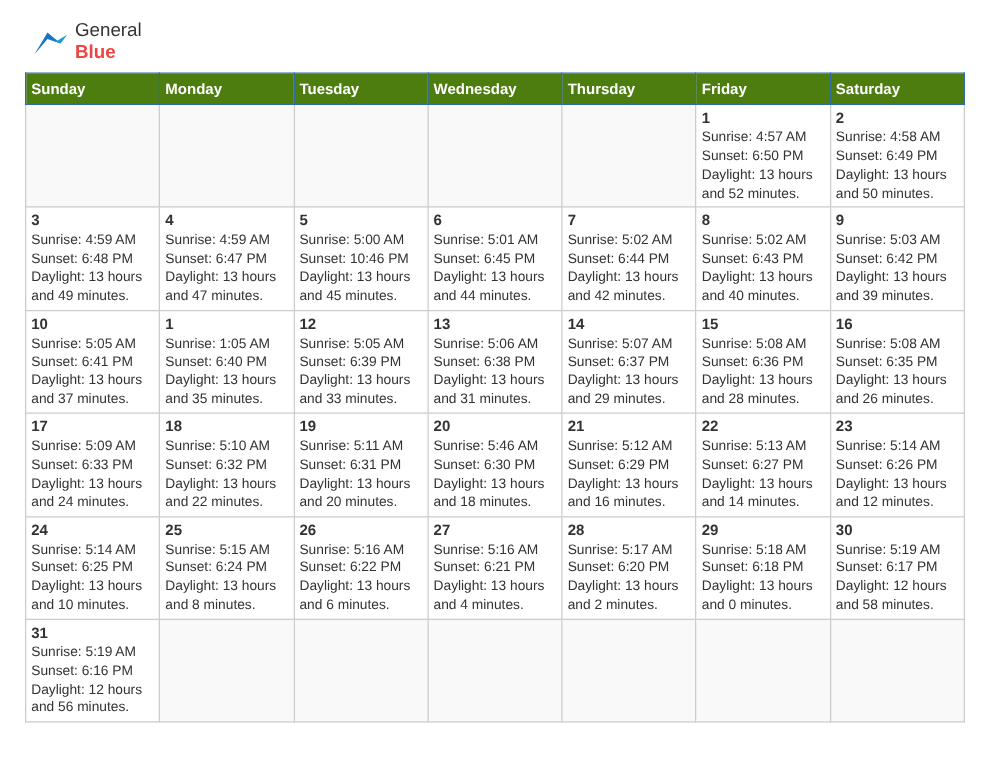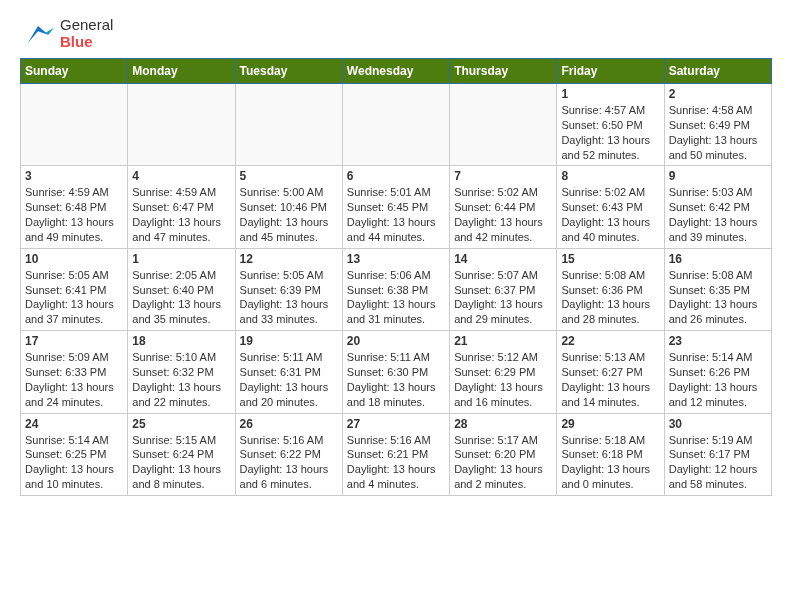--- a/index.html
+++ b/index.html
@@ -185,21 +185,21 @@
         </tr>
         <tr>
           <td>
             <span class="day-number">10</span>
             <div class="day-info">Sunrise: 5:05 AM
 Sunset: 6:41 PM
 Daylight: 13 hours and 37 minutes.</div>
           </td>
           <td>
             <span class="day-number">1</span>
-            <div class="day-info">Sunrise: 2:05 AM
+            <div class="day-info">Sunrise: 1:05 AM
 Sunset: 6:40 PM
 Daylight: 13 hours and 35 minutes.</div>
           </td>
           <td>
             <span class="day-number">12</span>
             <div class="day-info">Sunrise: 5:05 AM
 Sunset: 6:39 PM
 Daylight: 13 hours and 33 minutes.</div>
           </td>
           <td>
@@ -241,21 +241,21 @@
 Daylight: 13 hours and 22 minutes.</div>
           </td>
           <td>
             <span class="day-number">19</span>
             <div class="day-info">Sunrise: 5:11 AM
 Sunset: 6:31 PM
 Daylight: 13 hours and 20 minutes.</div>
           </td>
           <td>
             <span class="day-number">20</span>
-            <div class="day-info">Sunrise: 5:11 AM
+            <div class="day-info">Sunrise: 5:46 AM
 Sunset: 6:30 PM
 Daylight: 13 hours and 18 minutes.</div>
           </td>
           <td>
             <span class="day-number">21</span>
             <div class="day-info">Sunrise: 5:12 AM
 Sunset: 6:29 PM
 Daylight: 13 hours and 16 minutes.</div>
           </td>
           <td>
@@ -307,16 +307,30 @@
             <div class="day-info">Sunrise: 5:18 AM
 Sunset: 6:18 PM
 Daylight: 13 hours and 0 minutes.</div>
           </td>
           <td>
             <span class="day-number">30</span>
             <div class="day-info">Sunrise: 5:19 AM
 Sunset: 6:17 PM
 Daylight: 12 hours and 58 minutes.</div>
           </td>
+        </tr>
+        <tr class="last-row">
+          <td>
+            <span class="day-number">31</span>
+            <div class="day-info">Sunrise: 5:19 AM
+Sunset: 6:16 PM
+Daylight: 12 hours and 56 minutes.</div>
+          </td>
+          <td class="empty-cell"></td>
+          <td class="empty-cell"></td>
+          <td class="empty-cell"></td>
+          <td class="empty-cell"></td>
+          <td class="empty-cell"></td>
+          <td class="empty-cell"></td>
         </tr>
       </tbody>
   </table>
 </div>
 
 </body></html>

